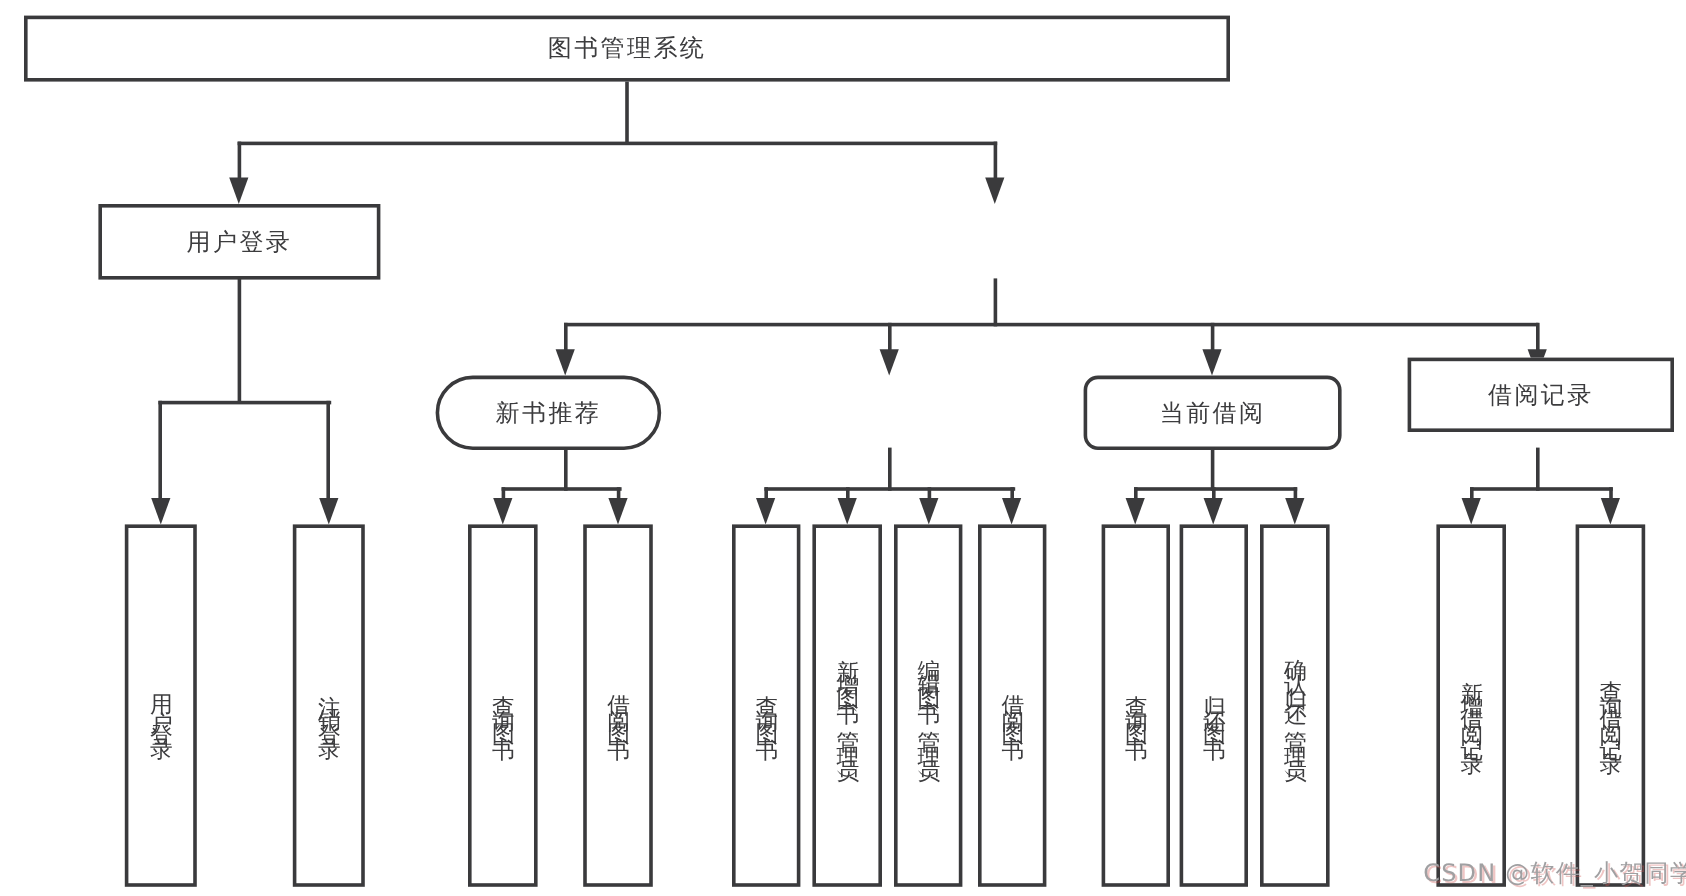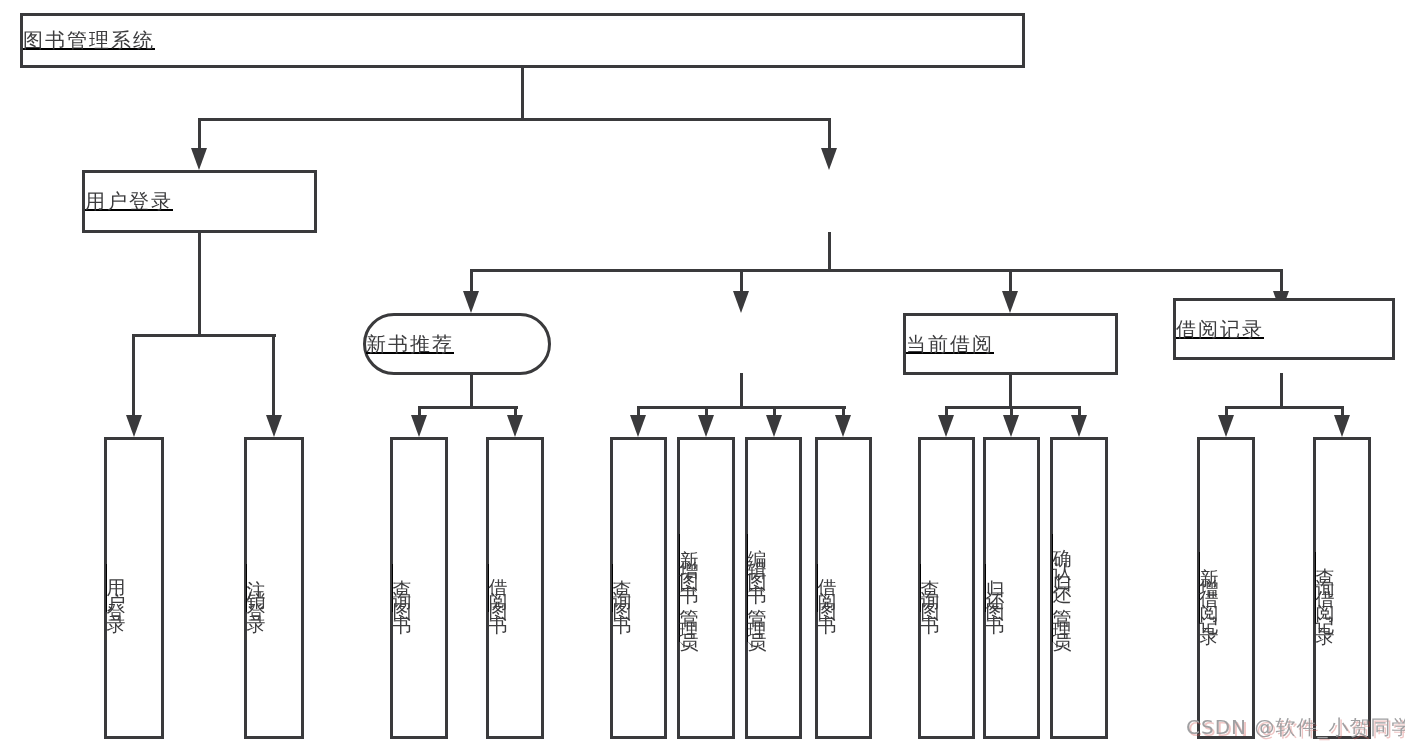--- a/index.html
+++ b/index.html
@@ -4,21 +4,21 @@
 <title>图书管理系统</title>
 <style>
   html,body { margin:0; padding:0; background:#ffffff; }
   #stage {
     position:relative; width:1405px; height:747px; background:#ffffff;
     font-family:"DejaVu Sans","Liberation Sans",sans-serif; overflow:hidden;
   }
   .box {
     position:absolute; box-sizing:border-box;
     border:3px solid #3a3a3c; background:#ffffff;
-    display:flex; align-items:center; text-decoration:underline;
+    display:flex; align-items:center; justify-content:center;
   }
   .hlabel { font-size:20px; color:#3c3c3e; letter-spacing:2px; white-space:nowrap; }
   .vlabel {
     writing-mode:vertical-rl; font-size:19px; color:#3c3c3e;
     letter-spacing:12px; line-height:1; white-space:nowrap;
   }
   .vline { position:absolute; width:3px; background:#3a3a3c; }
   .hline { position:absolute; height:3px; background:#3a3a3c; }
   .arrow {
     position:absolute; width:0; height:0;
@@ -65,21 +65,21 @@
   <div class="vline" style="left:740px; top:269px; height:25px;"></div>
   <div class="arrow" style="left:733px; top:291px;"></div>
   <div class="vline" style="left:1009px; top:269px; height:25px;"></div>
   <div class="arrow" style="left:1002px; top:291px;"></div>
   <div class="vline" style="left:1280px; top:269px; height:25px;"></div>
   <div class="arrow" style="left:1273px; top:291px;"></div>
 
   <div class="box" style="left:363px; top:313px; width:188px; height:62px;border-radius:31px;">
     <span class="hlabel">新书推荐</span>
   </div>
-  <div class="box" style="left:903px; top:313px; width:215px; height:62px;">
+  <div class="box" style="left:903px; top:313px; width:215px; height:62px;border-radius:12px;">
     <span class="hlabel">当前借阅</span>
   </div>
   <div class="box" style="left:1173px; top:298px; width:222px; height:62px;">
     <span class="hlabel">借阅记录</span>
   </div>
 
   <div class="vline" style="left:470px; top:373px; height:36px;"></div>
   <div class="hline" style="left:418px; top:406px; width:100px;"></div>
   <div class="vline" style="left:418px; top:406px; height:12px;"></div>
   <div class="arrow" style="left:411px; top:415px;"></div>

